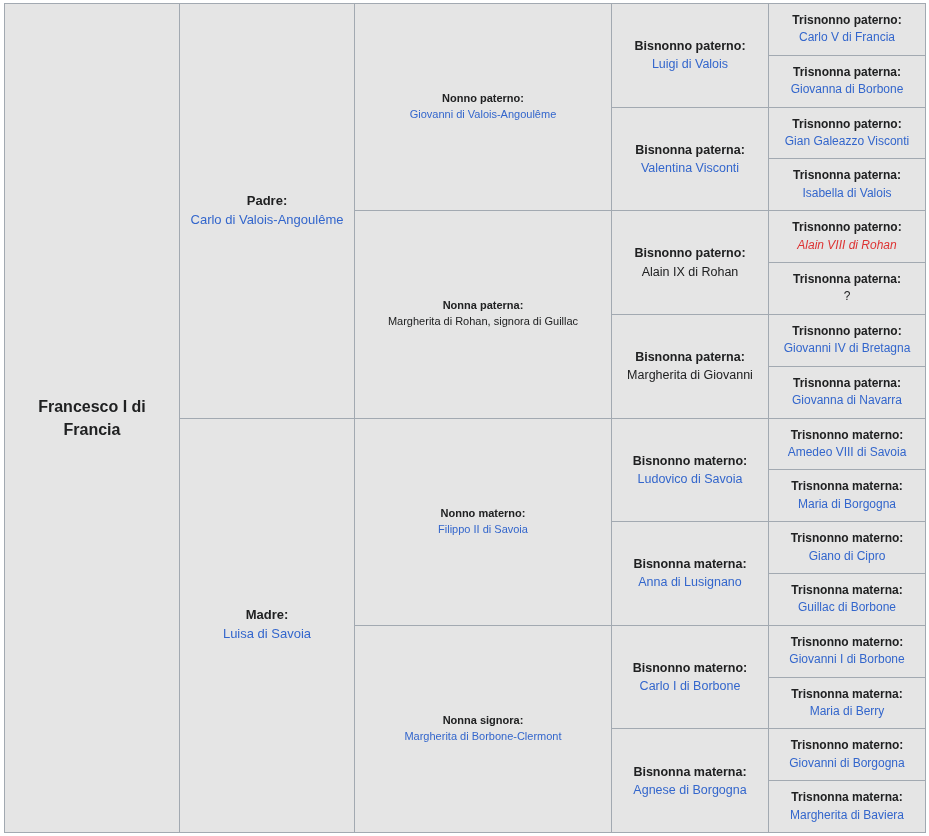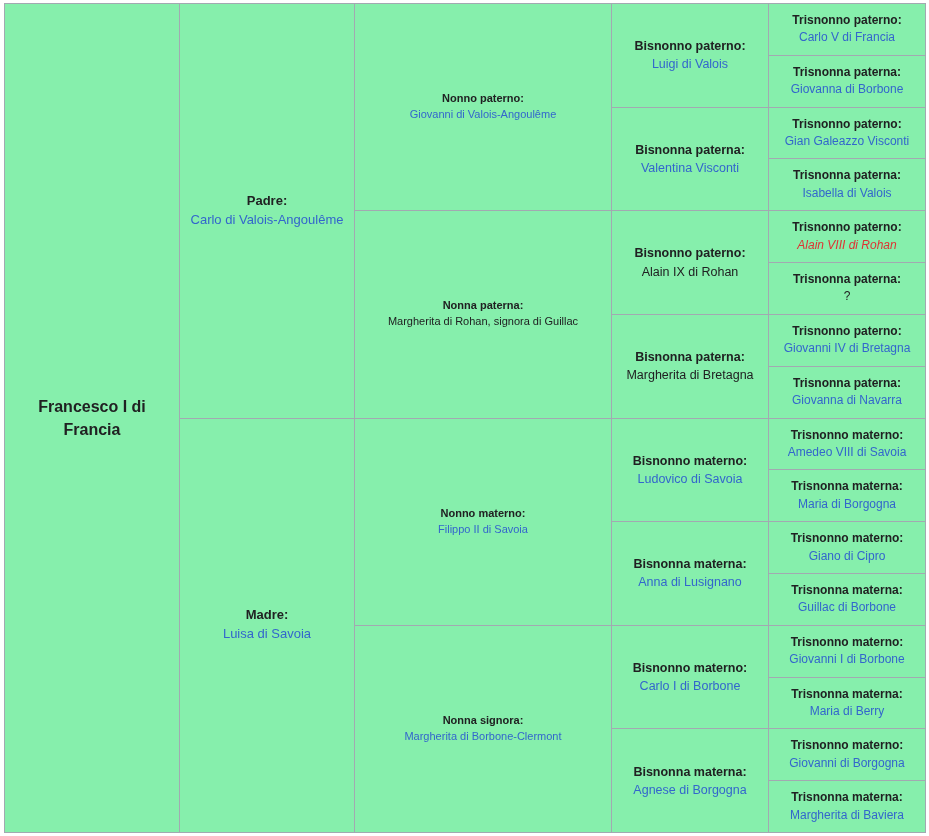--- a/index.html
+++ b/index.html
@@ -24,21 +24,21 @@
     height: 830px;
     margin: 3px 4px;
     table-layout: fixed;
     background: #f8f9fa;
   }
   table.ahnentafel td {
     border: 1px solid #a2a9b1;
     text-align: center;
     vertical-align: middle;
     padding: 4px 6px;
-    background: #86efac;
+    background: #e5e5e5;
     line-height: 1.45;
   }
   .gen-label {
     font-weight: bold;
     display: block;
     color: #202122;
   }
   .gen-name {
     display: block;
     color: #3366cc;
@@ -136,21 +136,21 @@
       </tr>
       <tr>
         <td class="gen4">
           <span class="gen-label">Trisnonna paterna:</span>
           <span class="gen-name plain">?</span>
         </td>
       </tr>
       <tr>
         <td class="gen3" rowspan="2">
           <span class="gen-label">Bisnonna paterna:</span>
-          <span class="gen-name plain">Margherita di Bretagna</span>
+          <span class="gen-name plain">Margherita di Giovanni</span>
         </td>
         <td class="gen4">
           <span class="gen-label">Trisnonno paterno:</span>
           <span class="gen-name">Giovanni IV di Bretagna</span>
         </td>
       </tr>
       <tr>
         <td class="gen4">
           <span class="gen-label">Trisnonna paterna:</span>
           <span class="gen-name">Giovanna di Navarra</span>

